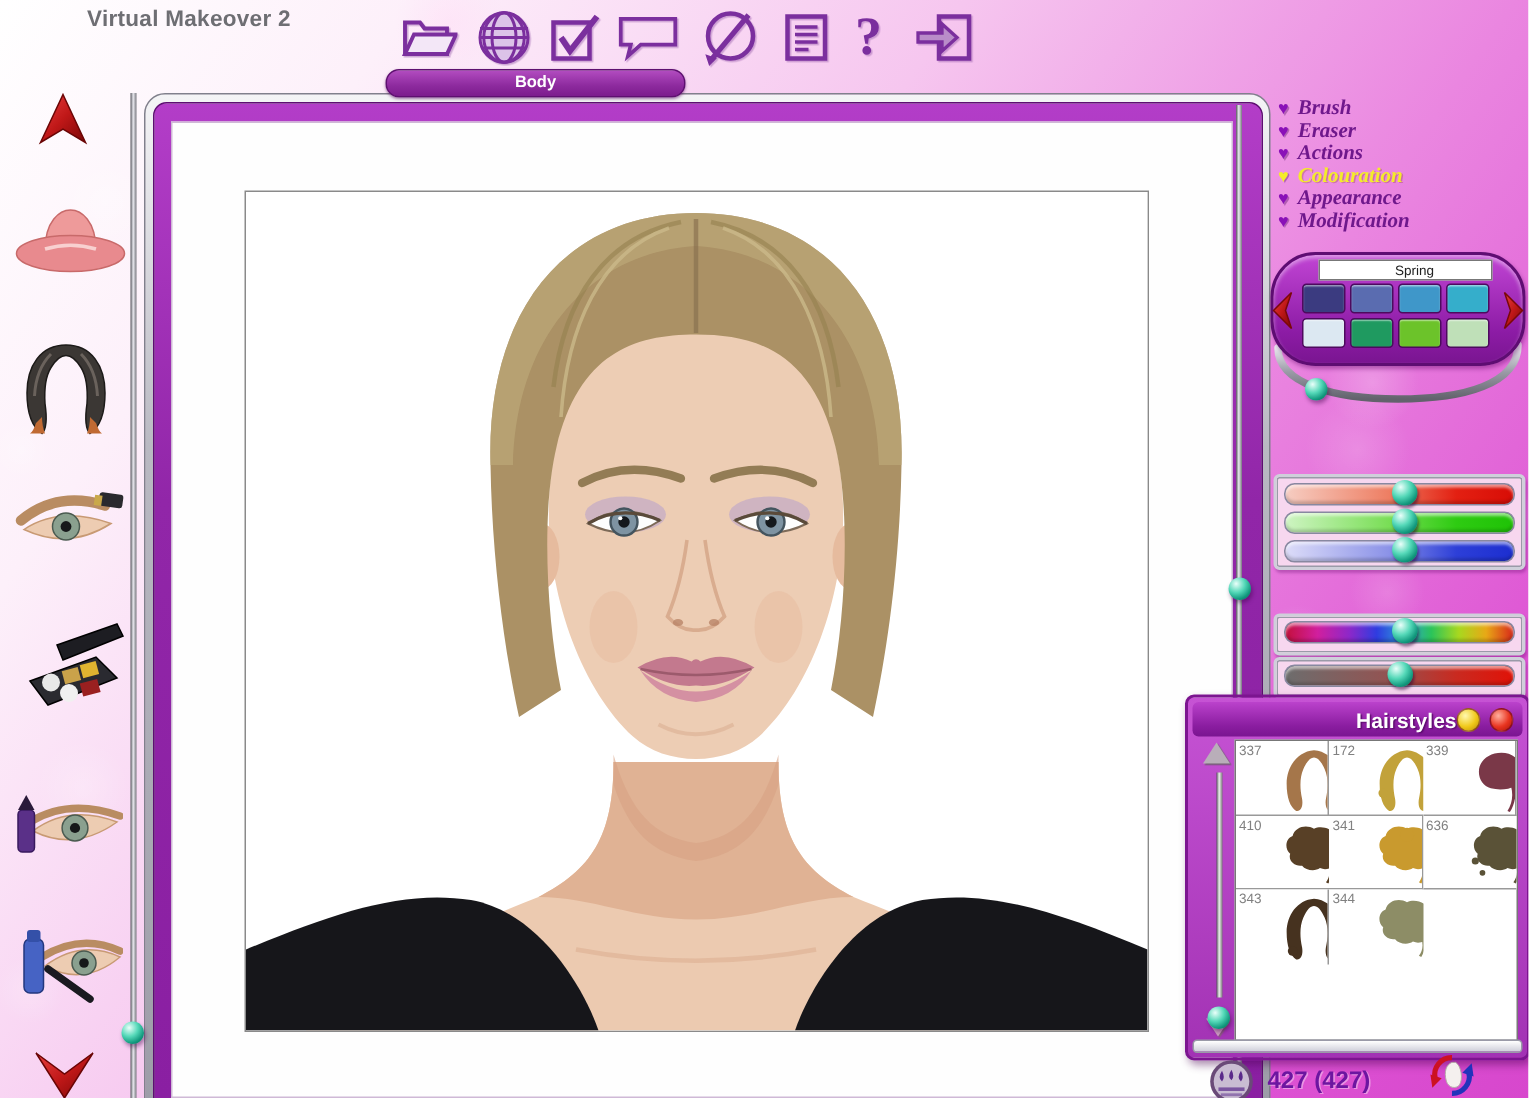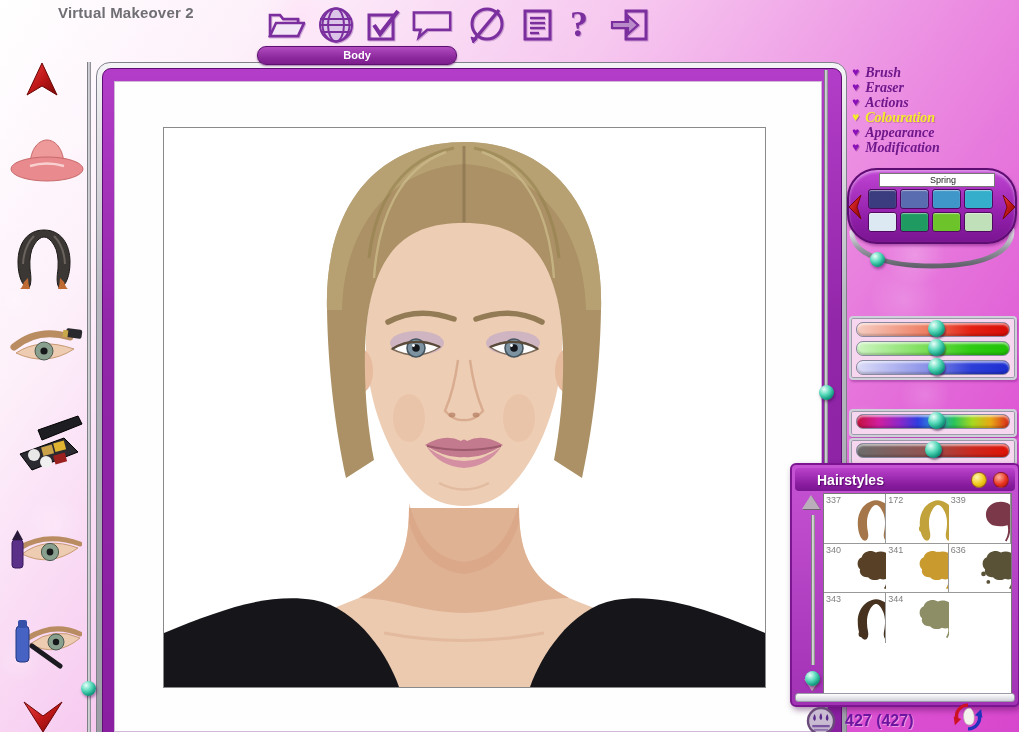--- a/index.html
+++ b/index.html
@@ -83,21 +83,21 @@
   #val-group{left:849px;top:438px;width:164px;height:24px;}
   .tr-hue{background:linear-gradient(90deg,#c4103c,#d11f9e 14%,#8d28c9 28%,#2f3ce0 40%,#2f9ed8 52%,#2bc45a 64%,#a8d81f 76%,#e8a816 88%,#d8281a 100%);}
   .tr-val{background:linear-gradient(90deg,#6d6d6d,#935352 45%,#c92a20 75%,#e01208);}
   
   #hairstyles-win{left:790px;top:463px;width:226px;height:240px;z-index:7;
     background:linear-gradient(180deg,#c653d4,#a232b4);
     border:2px solid #7c1590;border-radius:6px;box-shadow:2px 3px 6px rgba(70,0,80,.45);}
   #hs-titlebar{position:absolute;left:3px;top:3px;right:3px;height:23px;border-radius:4px;
     background:linear-gradient(180deg,#bb42cc,#8a1da0 70%,#7a1591);
     display:flex;align-items:center;}
-  #hs-title{flex:1;text-align:left;padding-left:22px;color:#fff;font-weight:bold;font-size:14px;text-shadow:1px 1px 1px #5a0a6a;}
+  #hs-title{flex:1;text-align:right;padding-left:22px;color:#fff;font-weight:bold;font-size:14px;text-shadow:1px 1px 1px #5a0a6a;}
   .win-btn{width:14px;height:14px;border-radius:50%;margin-right:6px;cursor:pointer;border:1px solid rgba(80,0,40,.5);}
   #hs-min{background:radial-gradient(circle at 35% 30%,#ffF8b0,#f0c818 55%,#b88a08);}
   #hs-close{background:radial-gradient(circle at 35% 30%,#ffb0a0,#e83420 55%,#a81208);}
   #hs-scroll{position:absolute;left:4px;top:28px;width:26px;bottom:12px;}
   #hs-rail{position:absolute;left:15px;top:22px;width:4px;height:150px;background:linear-gradient(90deg,#55555c,#eee 45%,#777);}
   .tri{width:0;height:0;cursor:pointer;position:absolute;}
   #hs-up{left:6px;top:2px;border-left:9px solid transparent;border-right:9px solid transparent;border-bottom:14px solid #b9aeb9;
          filter:drop-shadow(1px 1px 0 #6e5e6e);}
   #hs-down{left:8px;bottom:2px;border-left:8px solid transparent;border-right:8px solid transparent;border-top:12px solid #cf9ec4;
          filter:drop-shadow(1px 1px 0 #8a5a80);}
@@ -446,21 +446,21 @@
       </div>
       <div class="hs-cell">
         <span class="hs-num">339</span>
         <svg width="60" height="46" viewBox="0 0 60 58">
             <g style="fill: rgb(122, 56, 72);">
               <use href="#wig-short"></use>
             </g>
           </svg>
       </div>
       <div class="hs-cell">
-        <span class="hs-num">340</span>
+        <span class="hs-num">410</span>
         <svg width="60" height="46" viewBox="0 0 60 58">
             <g style="fill: rgb(88, 64, 38);">
               <use href="#wig-updo"></use>
             </g>
           </svg>
       </div>
       <div class="hs-cell">
         <span class="hs-num">341</span>
         <svg width="60" height="46" viewBox="0 0 60 58">
             <g style="fill: rgb(201, 154, 46);">

